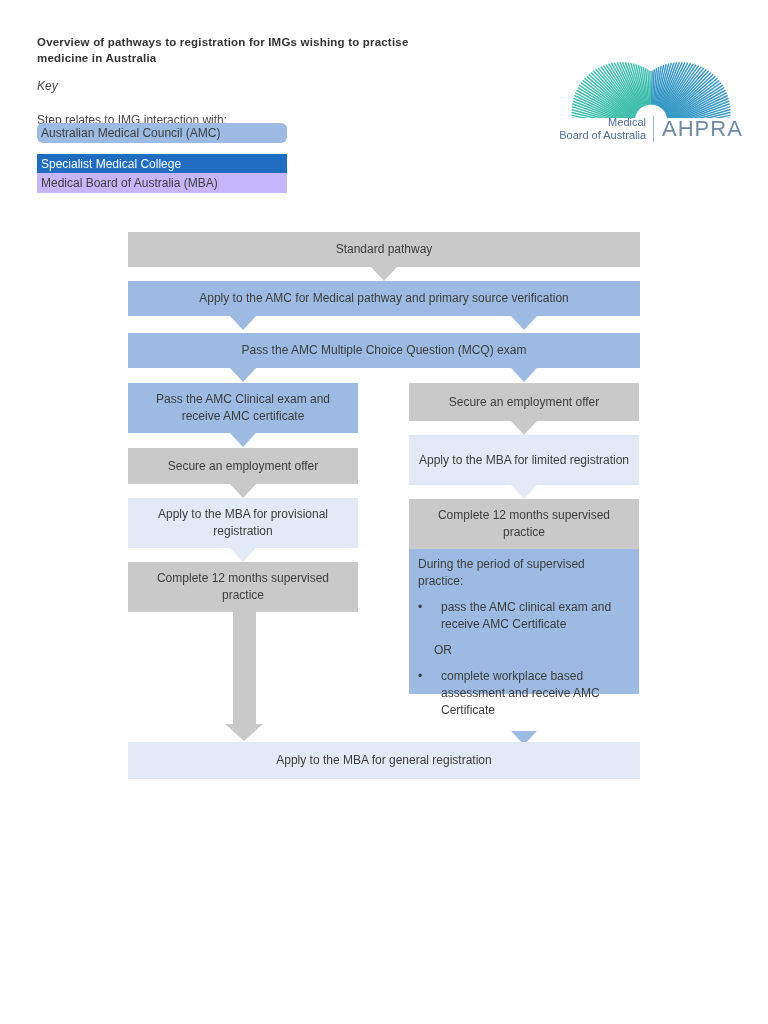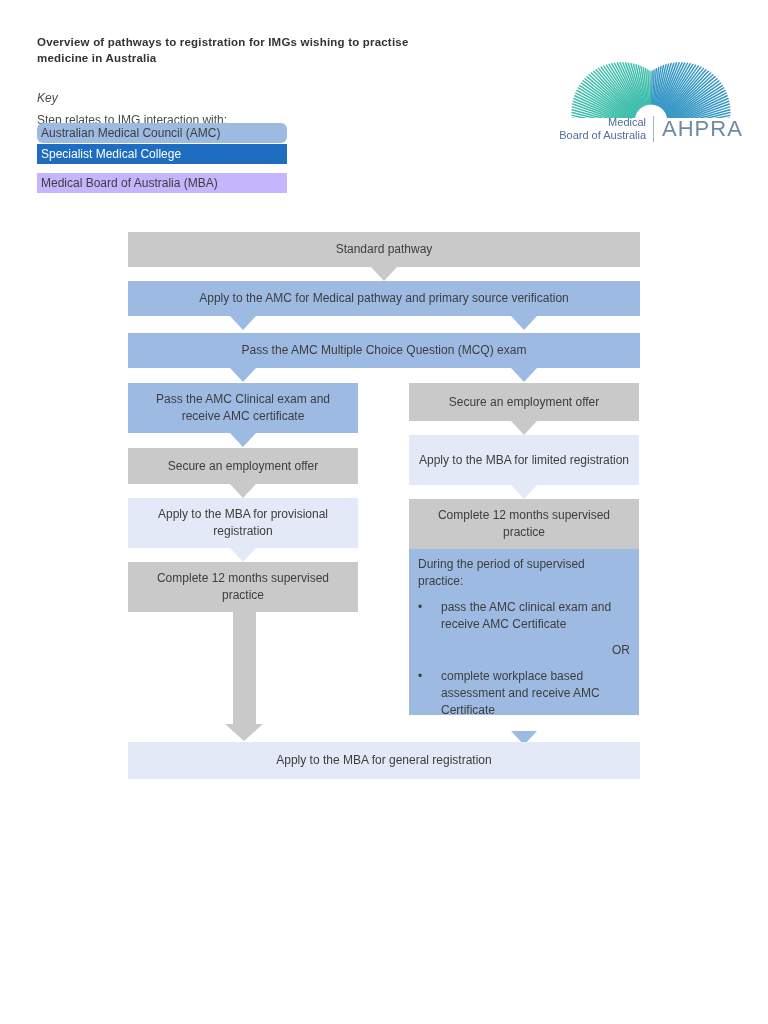--- a/index.html
+++ b/index.html
@@ -13,33 +13,33 @@
   .page { position: relative; width: 768px; height: 1024px; }
 
   
   .title {
     position: absolute; left: 37px; top: 34px; width: 420px;
     font-size: 11.5px; font-weight: bold; line-height: 16px;
     color: #333333; letter-spacing: .2px;
   }
   .key-label {
     position: absolute; left: 37px; top: 79px;
-    font-size: 12px; font-style: italic; color: #4a4a4a; margin-top: 12px;
+    font-size: 12px; font-style: italic; color: #4a4a4a;
   }
   .key-sub {
     position: absolute; left: 37px; top: 113px;
     font-size: 12px; color: #4a4a4a;
   }
   .key-swatch {
     position: absolute; left: 37px; width: 250px; height: 20px;
     font-size: 12px; line-height: 20px; padding-left: 4px;
     color: #3d3d3d; white-space: nowrap;
   }
   .key-swatch.k0 { top: 123px; background: #9DBBE2; border-radius: 6px; }
-  .key-swatch.k1 { top: 144px; background: #1F6DC0; color: #ffffff; }
+  .key-swatch.k1 { top: 154px; background: #1F6DC0; color: #ffffff; }
   .key-swatch.k2 { top: 173px; background: #c4b5fd; }
 
   
   .logo { position: absolute; left: 556px; top: 28px; width: 190px; height: 120px; }
   .logo svg { display: block; }
   .logo-text {
     position: absolute; left: 0; top: 88px; width: 190px;
     text-align: center; font-size: 0;
   }
   .logo-mba {
@@ -254,21 +254,21 @@
   <div class="shaft-head" style="left:225px; top:724px;"></div>
 
   <div class="box c-gray" style="left:409px; top:383px; width:230px; height:38px;">Secure an employment offer</div>
   <div class="arrow a-gray" style="left:511px; top:421px;"></div>
 
   <div class="box c-lblue" style="left:409px; top:435px; width:230px; height:50px;">Apply to the MBA for limited registration</div>
   <div class="arrow a-lblue" style="left:511px; top:485px;"></div>
 
   <div class="box c-gray" style="left:409px; top:499px; width:230px; height:50px;">Complete 12 months supervised practice</div>
 
-  <div class="box c-blue left-align" style="left:409px; top:549px; width:230px; height:166px; flex-direction:column;align-items:flex-end;">
+  <div class="box c-blue left-align" style="left:409px; top:549px; width:230px; height:145px; flex-direction:column;">
     <div class="detail-intro">During the period of supervised practice:</div>
     <div class="bullet-row">
       <span class="bullet-dot">•</span>
       <span class="bullet-txt">pass the AMC clinical exam and receive AMC Certificate</span>
     </div>
     <div class="detail-or">OR</div>
     <div class="bullet-row">
       <span class="bullet-dot">•</span>
       <span class="bullet-txt">complete workplace based assessment and receive AMC Certificate</span>
     </div>

